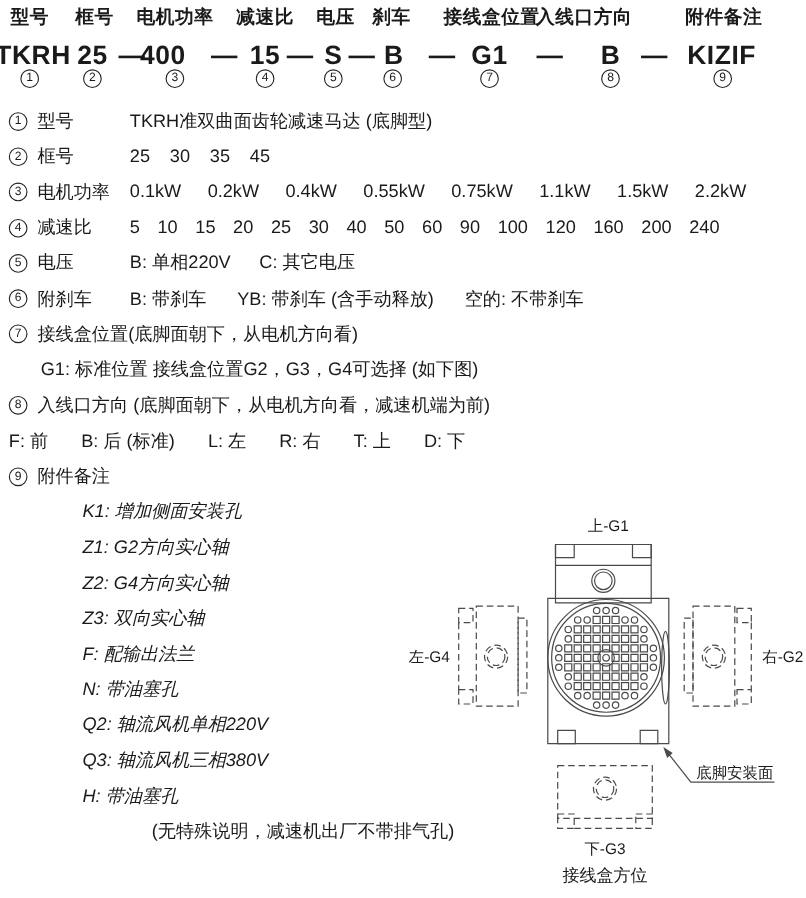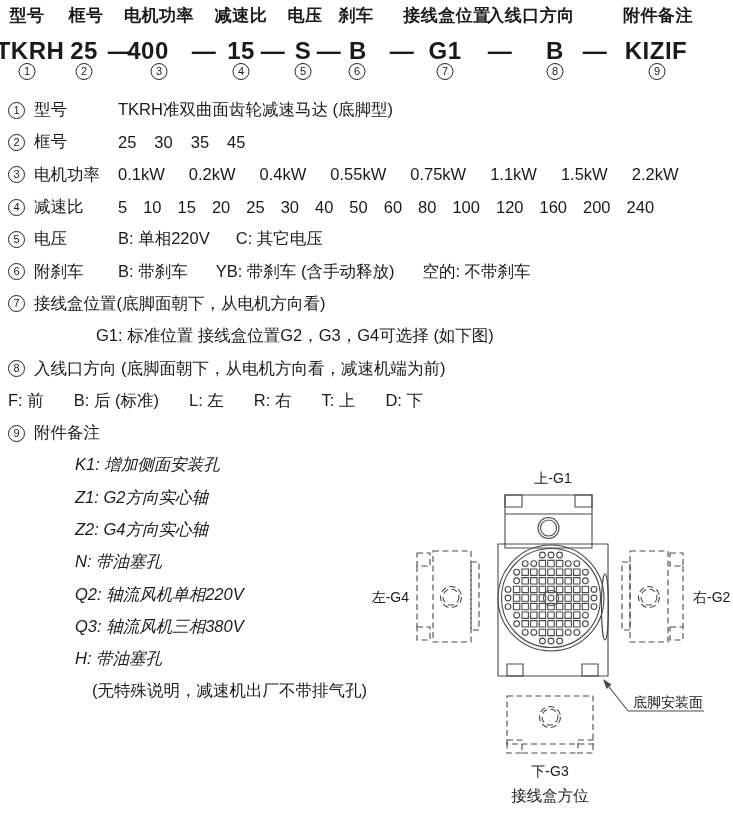--- a/index.html
+++ b/index.html
@@ -21,23 +21,23 @@
   .speclist{position:absolute;left:0;top:94px;width:733px;}
   .line{height:32.3px;display:flex;align-items:center;padding-left:8px;font-size:16.5px;}
   .cnum2{
     flex:0 0 17px;width:17px;height:17px;border:1.2px solid #222;border-radius:50%;
     display:inline-flex;align-items:center;justify-content:center;
     font-size:11px;line-height:1;box-sizing:border-box;margin-right:9px;
   }
   .llabel{width:84px;flex:0 0 84px;}
   .lvalues{display:flex;align-items:center;white-space:nowrap;}
   .g16{gap:16px}.g18{gap:18px}.g24{gap:24px}.g26{gap:26px}.g28{gap:28px}.g30{gap:30px}
-  .sub62{padding-left:96px;}
+  .sub62{padding-left:37px;}
   .sub68{}
-  .sub92{padding-left:92px;}
+  .sub92{padding-left:92px;margin-left:46px;}
   .stack{padding-left:75px;font-size:16.5px;}
   .stack .tok{display:flex;align-items:center;height:32.3px;font-style:italic;}
   .tok{white-space:nowrap;}
   
   .diagram{position:absolute;left:365px;top:458px;width:368px;height:352px;}
   .diagram *{vector-effect:non-scaling-stroke;}
   .ln{stroke:#4a4a4a;stroke-width:1.1;fill:none;}
   .dashed .ln{stroke-dasharray:6 3.5;}
   .svgtxt{font-family:"Liberation Sans",sans-serif;font-size:14px;fill:#1a1a1a;stroke:none;}
   .cap{font-size:15.5px;}
@@ -127,21 +127,21 @@
       <span class="lvalues g16">
           <span class="tok">5</span>
           <span class="tok">10</span>
           <span class="tok">15</span>
           <span class="tok">20</span>
           <span class="tok">25</span>
           <span class="tok">30</span>
           <span class="tok">40</span>
           <span class="tok">50</span>
           <span class="tok">60</span>
-          <span class="tok">80</span>
+          <span class="tok">90</span>
           <span class="tok">100</span>
           <span class="tok">120</span>
           <span class="tok">160</span>
           <span class="tok">200</span>
           <span class="tok">240</span>
         </span>
     </div>
 
     <div class="line">
       <span class="cnum2">5</span>
@@ -182,20 +182,22 @@
       </div>
 
     <div class="line">
       <span class="cnum2">9</span>
       <span>附件备注</span>
     </div>
     <div class="stack">
         <span class="tok">K1: 增加侧面安装孔</span>
         <span class="tok">Z1: G2方向实心轴</span>
         <span class="tok">Z2: G4方向实心轴</span>
+        <span class="tok">Z3: 双向实心轴</span>
+        <span class="tok">F: 配输出法兰</span>
         <span class="tok">N: 带油塞孔</span>
         <span class="tok">Q2: 轴流风机单相220V</span>
         <span class="tok">Q3: 轴流风机三相380V</span>
         <span class="tok">H: 带油塞孔</span>
       </div>
     <div class="line sub92">(无特殊说明，减速机出厂不带排气孔)</div>
 
   </div>
 
   <svg class="diagram" viewBox="365 458 368 352">

